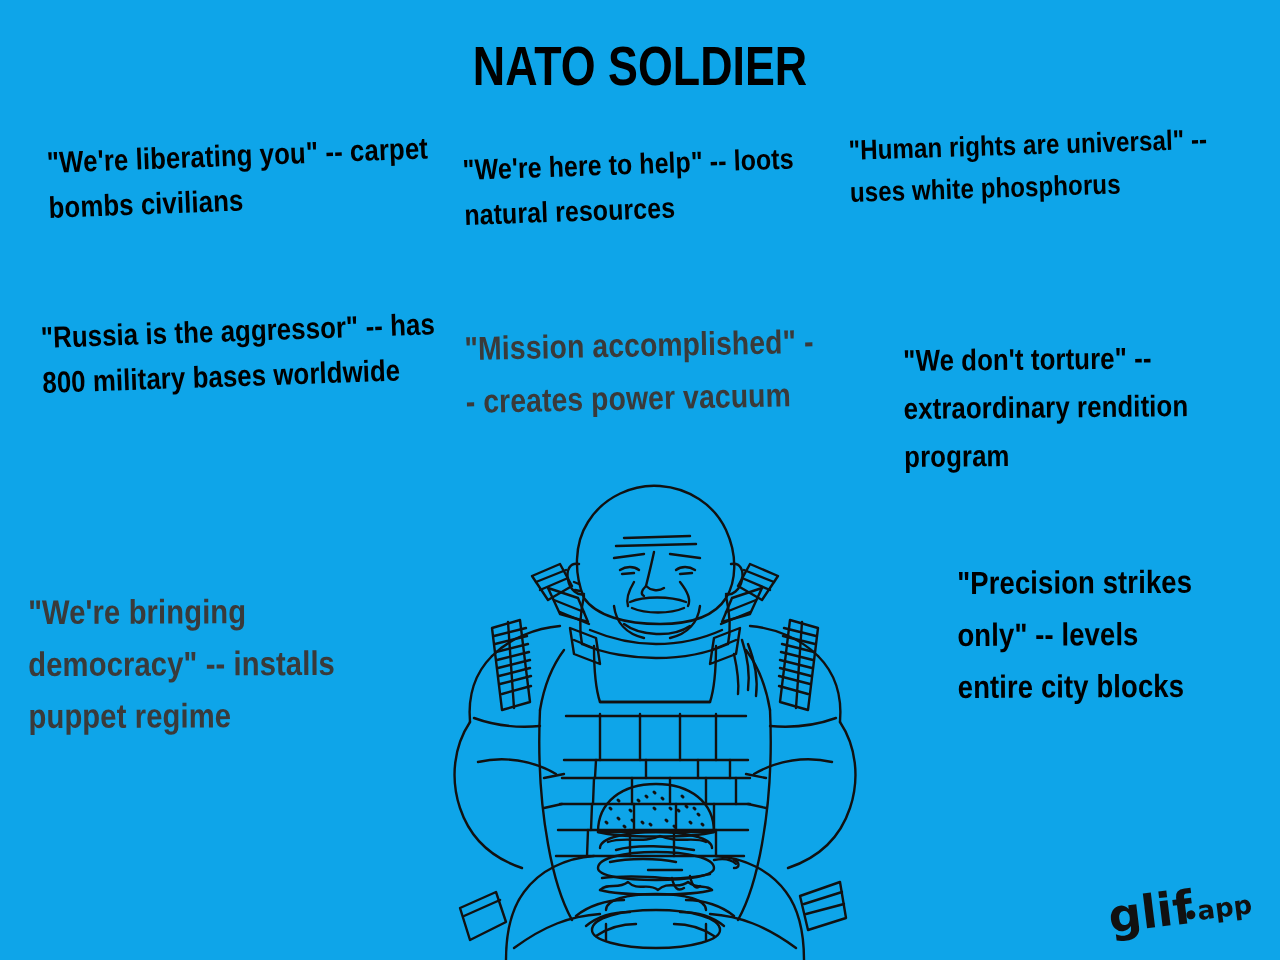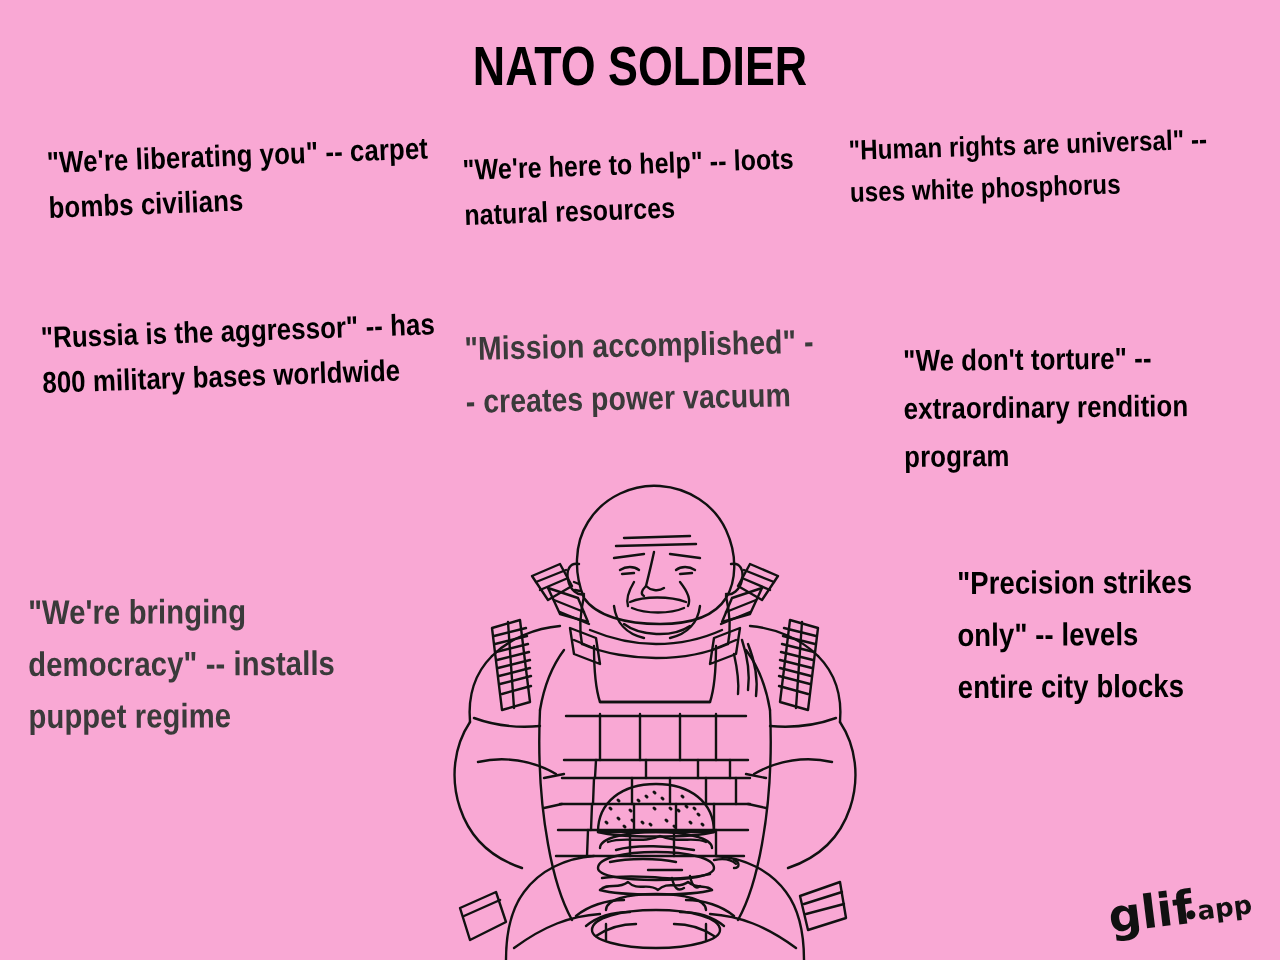--- a/index.html
+++ b/index.html
@@ -106,21 +106,21 @@
     right: 24px;
     bottom: 18px;
     width: 150px;
     height: 68px;
   }
   #watermark svg { display: block; width: 100%; height: 100%; }
 </style>
 </head>
 <body>
 
-<div id="meme" style="background: #f9a8d4;">
+<div id="meme" style="background: #0ea5e9;">
 
   <div id="title" style="color: rgb(0, 0, 0);">NATO SOLDIER</div>
 
   <div class="caption" id="cap-liberating" style="color: rgb(0, 0, 0);">
     <span class="line">"We're liberating you" -- carpet</span>
     <span class="line">bombs civilians</span>
   </div>
 
   <div class="caption" id="cap-here-to-help" style="color: rgb(0, 0, 0);">
     <span class="line">"We're here to help" -- loots</span>

